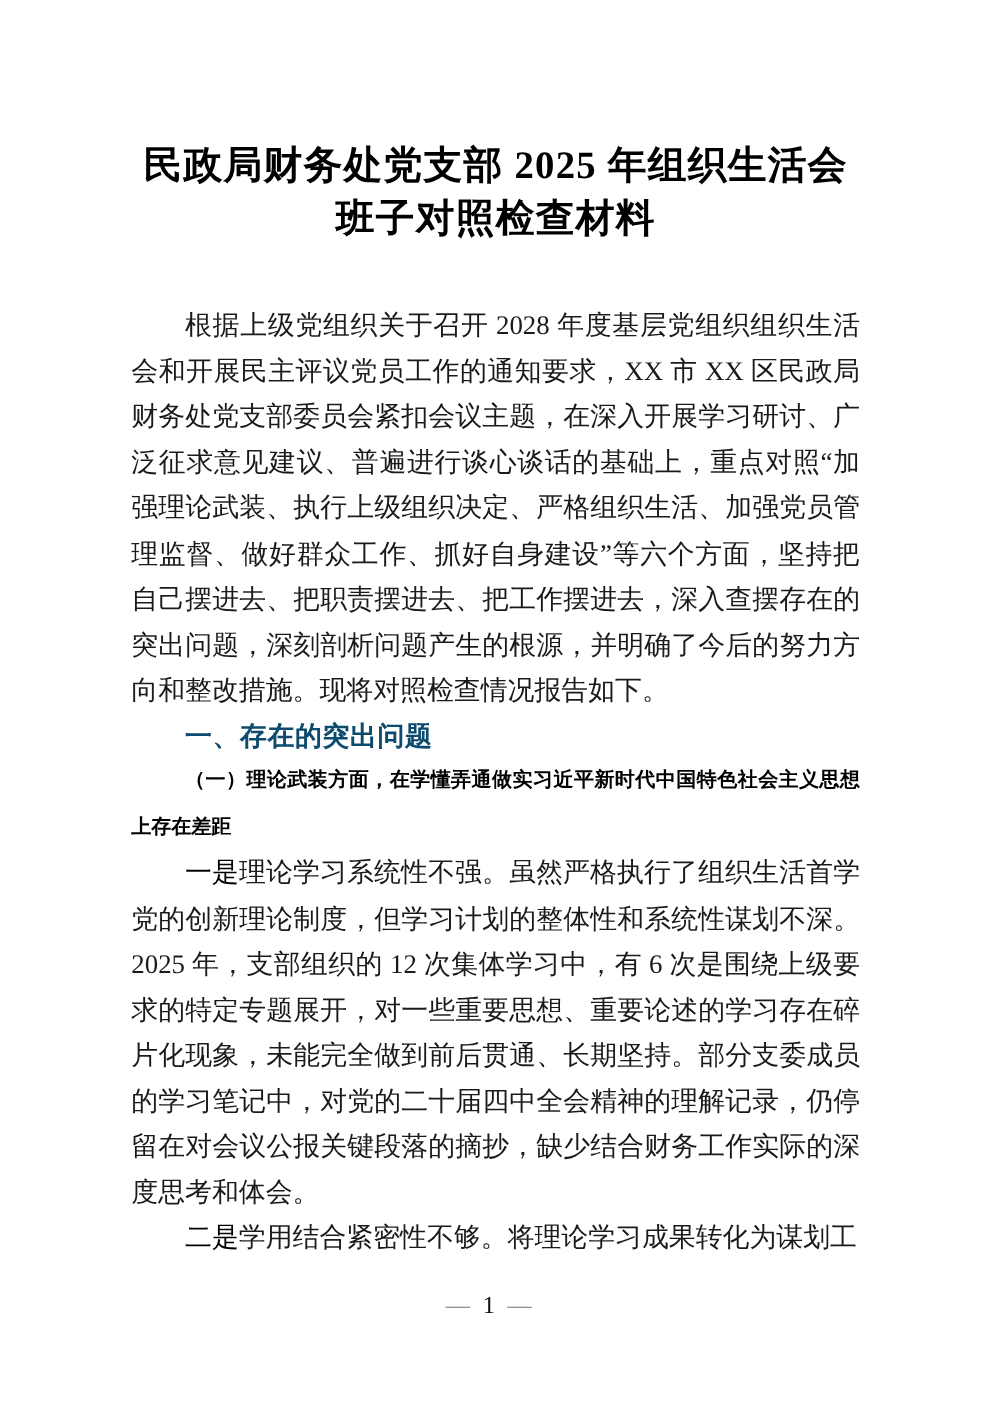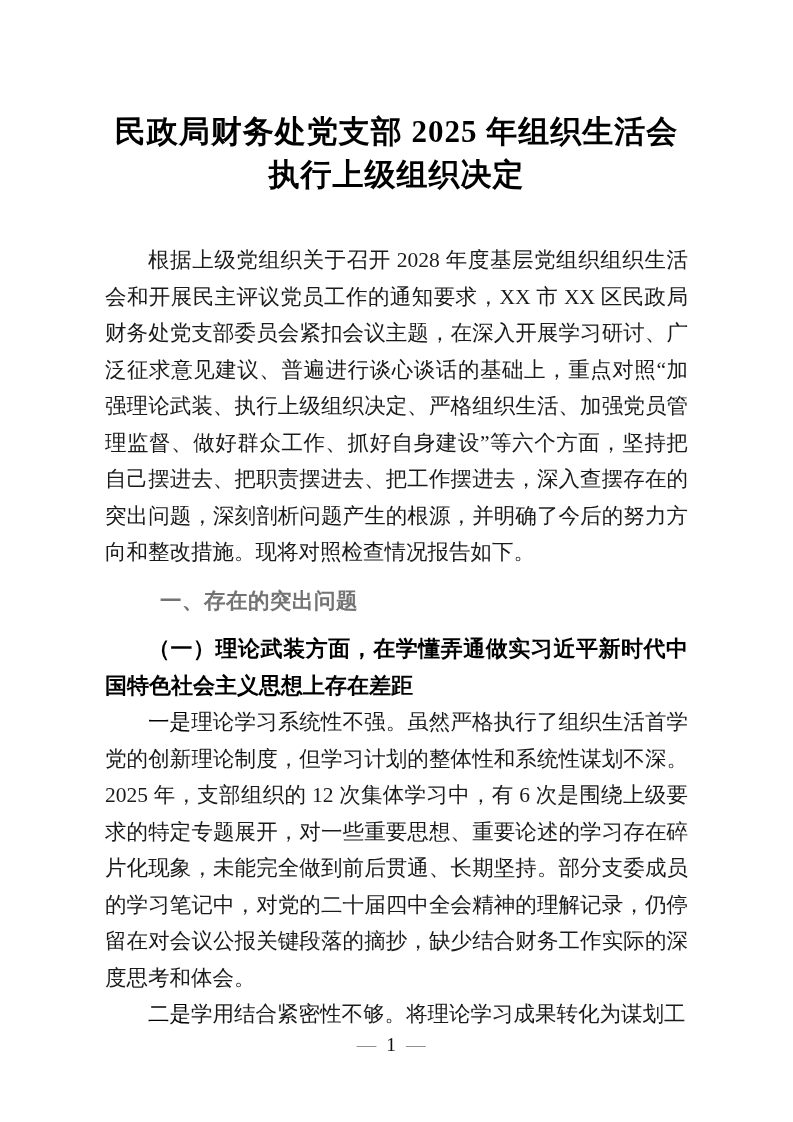--- a/index.html
+++ b/index.html
@@ -34,32 +34,32 @@
     line-height: 36.5px;
     text-align: justify;
     text-justify: inter-ideograph;
   }
   .para {
     margin: 0;
     text-indent: 43px;
   }
   .para .lead { font-weight: 400; color: #000; }
   .heading-1 {
-    margin: 12px;
+    margin: 0;
     font-size: 21.5px;
     line-height: 36.5px;
     font-weight: 700;
     text-indent: 43px;
-    color: #737373;
+    color: #0c4a6e;
     font-family: "Liberation Sans", sans-serif;
     letter-spacing: 0.5px;
   }
   .heading-2 {
     margin: 0;
-    font-size: 22px;
+    font-size: 16px;
     line-height: 36.5px;
     font-weight: 700;
     text-indent: 43px;
     color: #000;
     font-family: "Liberation Serif", serif;
   }
   .footer {
     position: absolute;
     left: 0;
     right: 0;
@@ -73,21 +73,21 @@
   .footer .num { color: #111111; padding: 0 10px; }
 </style>
 </head>
 <body>
 
 <div class="page">
   <div class="doc">
 
     <h1 class="title">
       <span class="title-line">民政局财务处党支部 2025 年组织生活会</span>
-      <span class="title-line">执行上级组织决定</span>
+      <span class="title-line">班子对照检查材料</span>
     </h1>
 
     <div class="body-text">
       <p class="para">根据上级党组织关于召开 2028 年度基层党组织组织生活会和开展民主评议党员工作的通知要求，XX 市 XX 区民政局财务处党支部委员会紧扣会议主题，在深入开展学习研讨、广泛征求意见建议、普遍进行谈心谈话的基础上，重点对照“加强理论武装、执行上级组织决定、严格组织生活、加强党员管理监督、做好群众工作、抓好自身建设”等六个方面，坚持把自己摆进去、把职责摆进去、把工作摆进去，深入查摆存在的突出问题，深刻剖析问题产生的根源，并明确了今后的努力方向和整改措施。现将对照检查情况报告如下。</p>
 
       <h2 class="heading-1">一、存在的突出问题</h2>
 
       <h3 class="heading-2">（一）理论武装方面，在学懂弄通做实习近平新时代中国特色社会主义思想上存在差距</h3>
 
       <p class="para">

